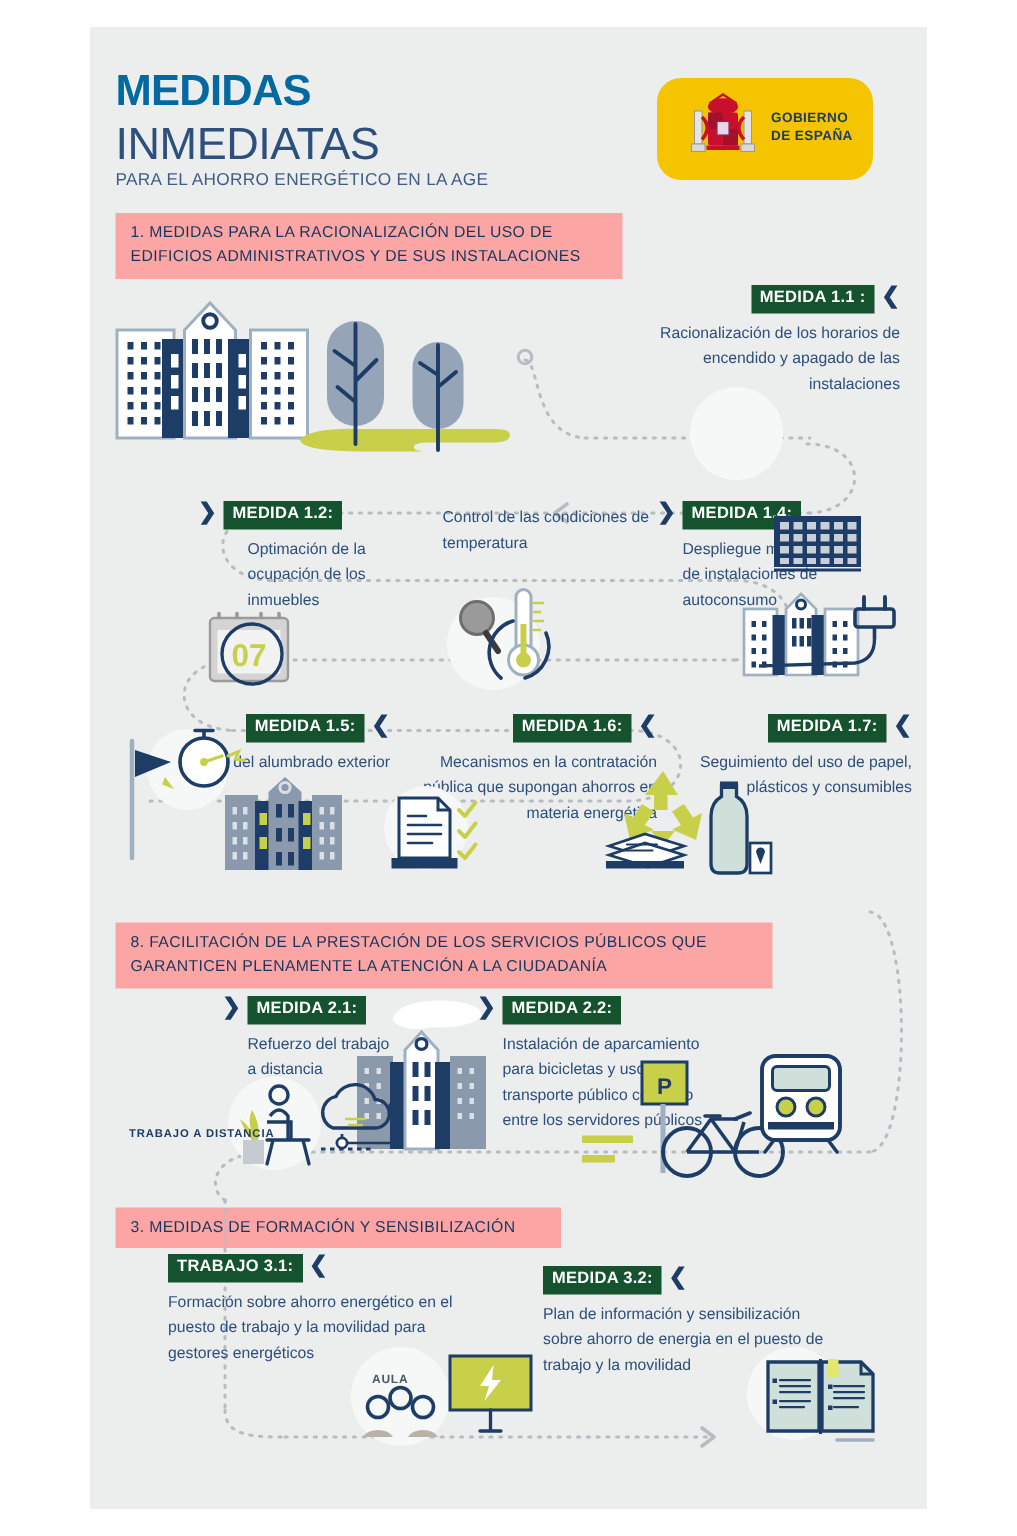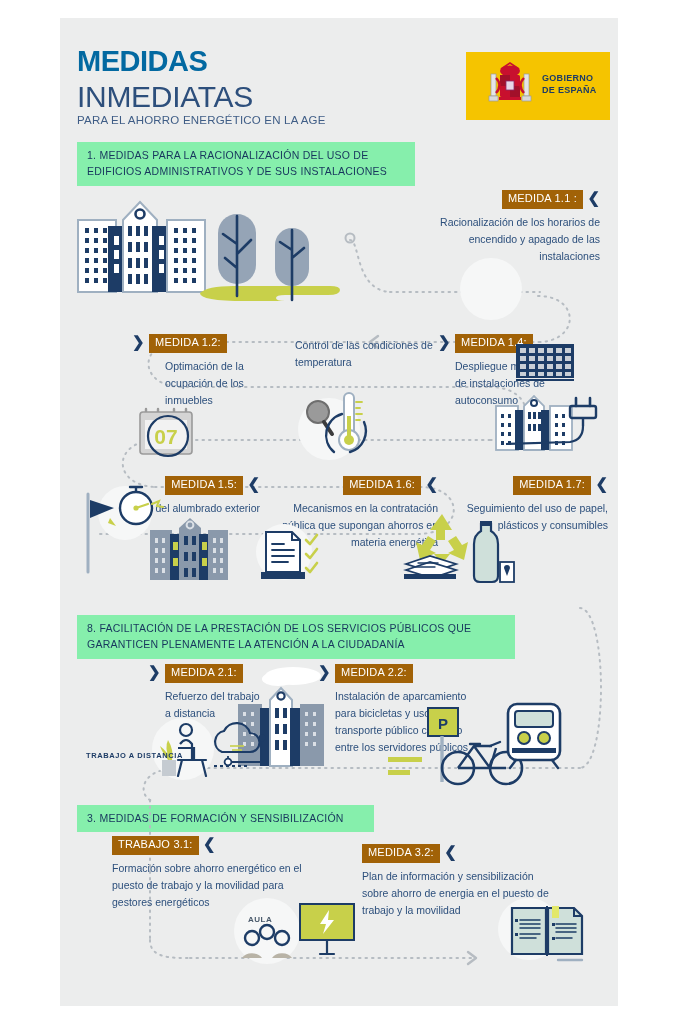--- a/index.html
+++ b/index.html
@@ -6,30 +6,30 @@
   body{width:678px;height:1024px;overflow:hidden;font-family:"Liberation Sans",sans-serif;}
 
   #page{position:relative;width:678px;height:1024px;background:#ffffff;}
   #sheet{position:absolute;left:60px;top:18px;width:558px;height:988px;background:#eceded;}
 
   
   .title-main{position:absolute;left:77px;top:48px;font-size:29px;font-weight:bold;letter-spacing:-0.5px;color:#0369a1;line-height:0.95;}
   .title-sub{position:absolute;left:77px;top:82px;font-size:30px;font-weight:normal;letter-spacing:-0.3px;color:#2d4f7c;line-height:1;}
   .title-small{position:absolute;left:77px;top:114px;font-size:11.5px;letter-spacing:0.2px;color:#3f5d86;}
 
-  .flag{position:absolute;left:466px;top:52px;width:144px;height:68px;background:#f5c400;}
+  .flag{position:absolute;left:438px;top:52px;width:144px;height:68px;background:#f5c400;border-radius:16px;}
   .flag .gtext{position:absolute;left:76px;top:20px;font-size:9px;font-weight:bold;color:#1d3c66;line-height:1.35;letter-spacing:0.3px;}
   .coat{position:absolute;left:18px;top:8px;width:52px;height:52px;}
 
   
-  .secbar{position:absolute;background:#86efac;color:#17365d;font-size:10.5px;letter-spacing:0.25px;line-height:1.55;padding:5px 8px 6px 10px;box-sizing:border-box;}
+  .secbar{position:absolute;background:#fca5a5;color:#17365d;font-size:10.5px;letter-spacing:0.25px;line-height:1.55;padding:5px 8px 6px 10px;box-sizing:border-box;}
 
   
   .m{position:absolute;}
-  .mtag{display:inline-block;background:#a16207;color:#ffffff;font-size:11px;font-weight:normal;letter-spacing:0.2px;padding:2px 6px 3px 6px;line-height:1.25;}
+  .mtag{display:inline-block;background:#14532d;color:#ffffff;font-size:11px;font-weight:bold;letter-spacing:0.2px;padding:2px 6px 3px 6px;line-height:1.25;}
   .mtxt{color:#2c4f7c;font-size:10.5px;line-height:1.62;margin-top:5px;}
   .chev{color:#1d3c66;font-size:15px;font-weight:bold;line-height:1;display:inline-block;vertical-align:-1px;}
   .m.left .head{white-space:nowrap;}
   .m.right{text-align:right;}
   .m.right .mtxt{text-align:right;}
 
   
   .art{position:absolute;}
   .halo{position:absolute;border-radius:50%;background:#f6f7f7;}
   .lime{background:#c8d04a;position:absolute;}

